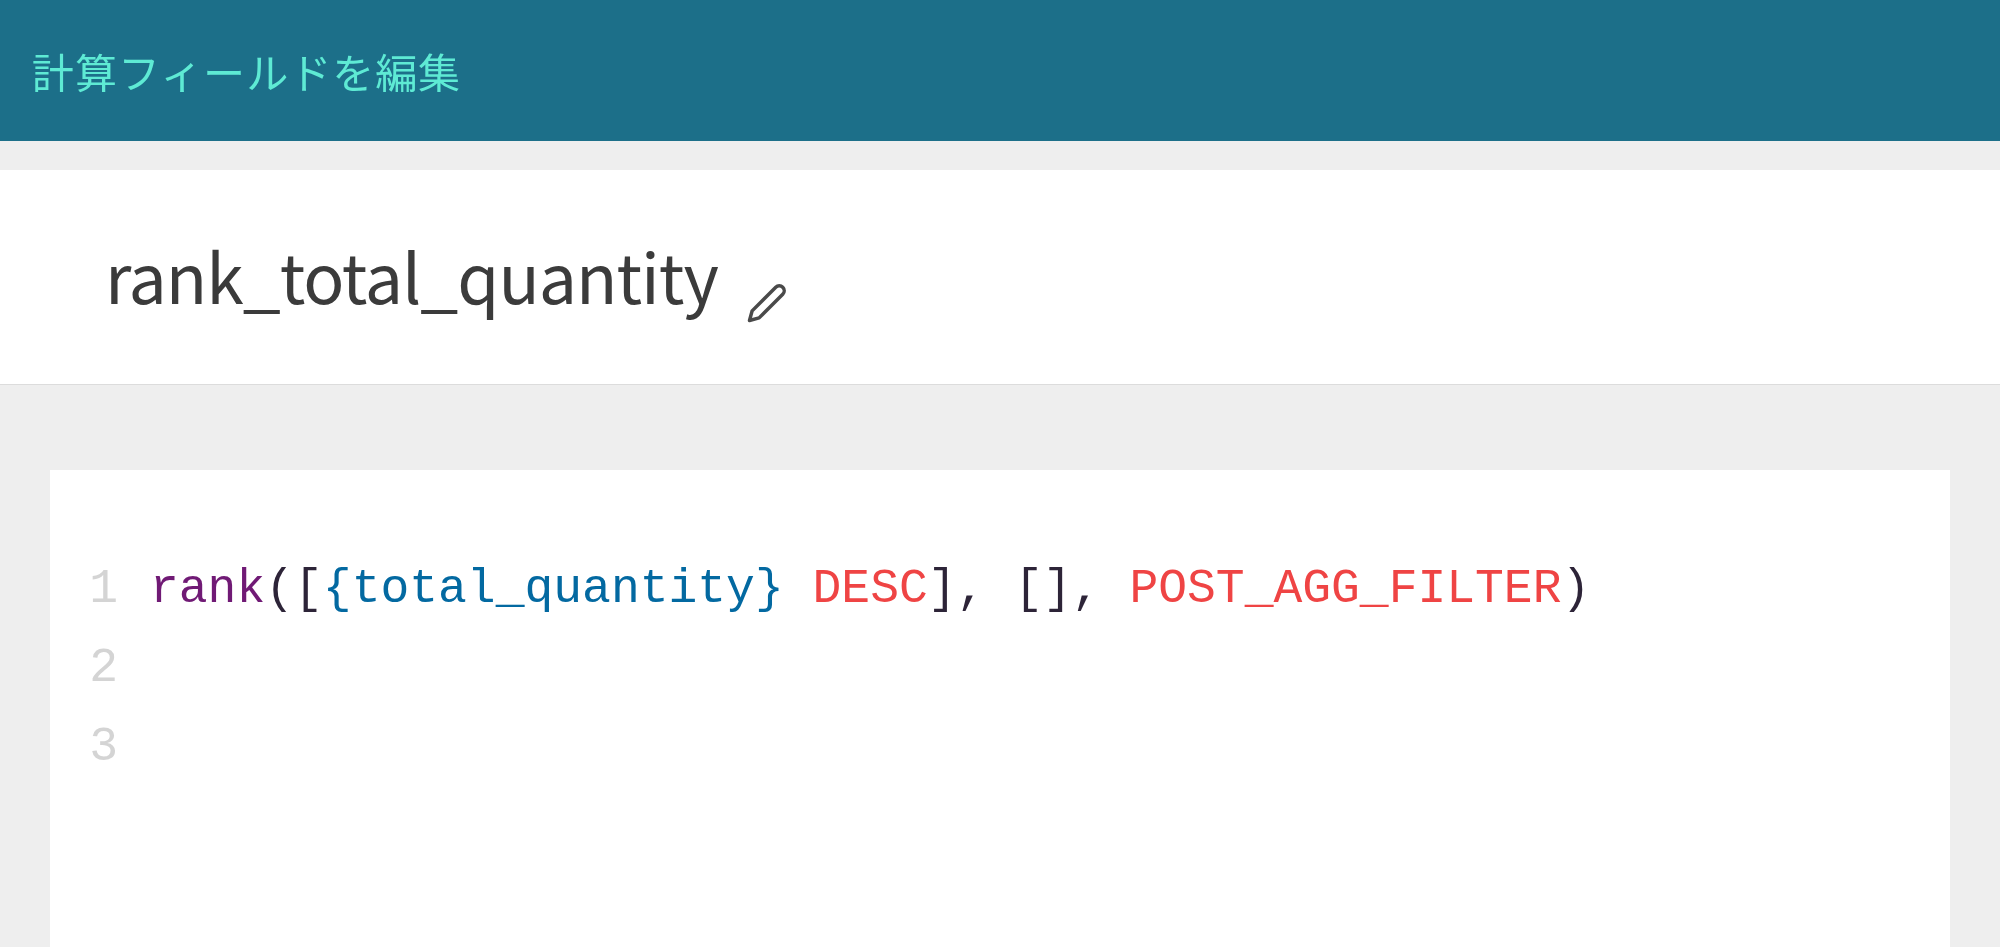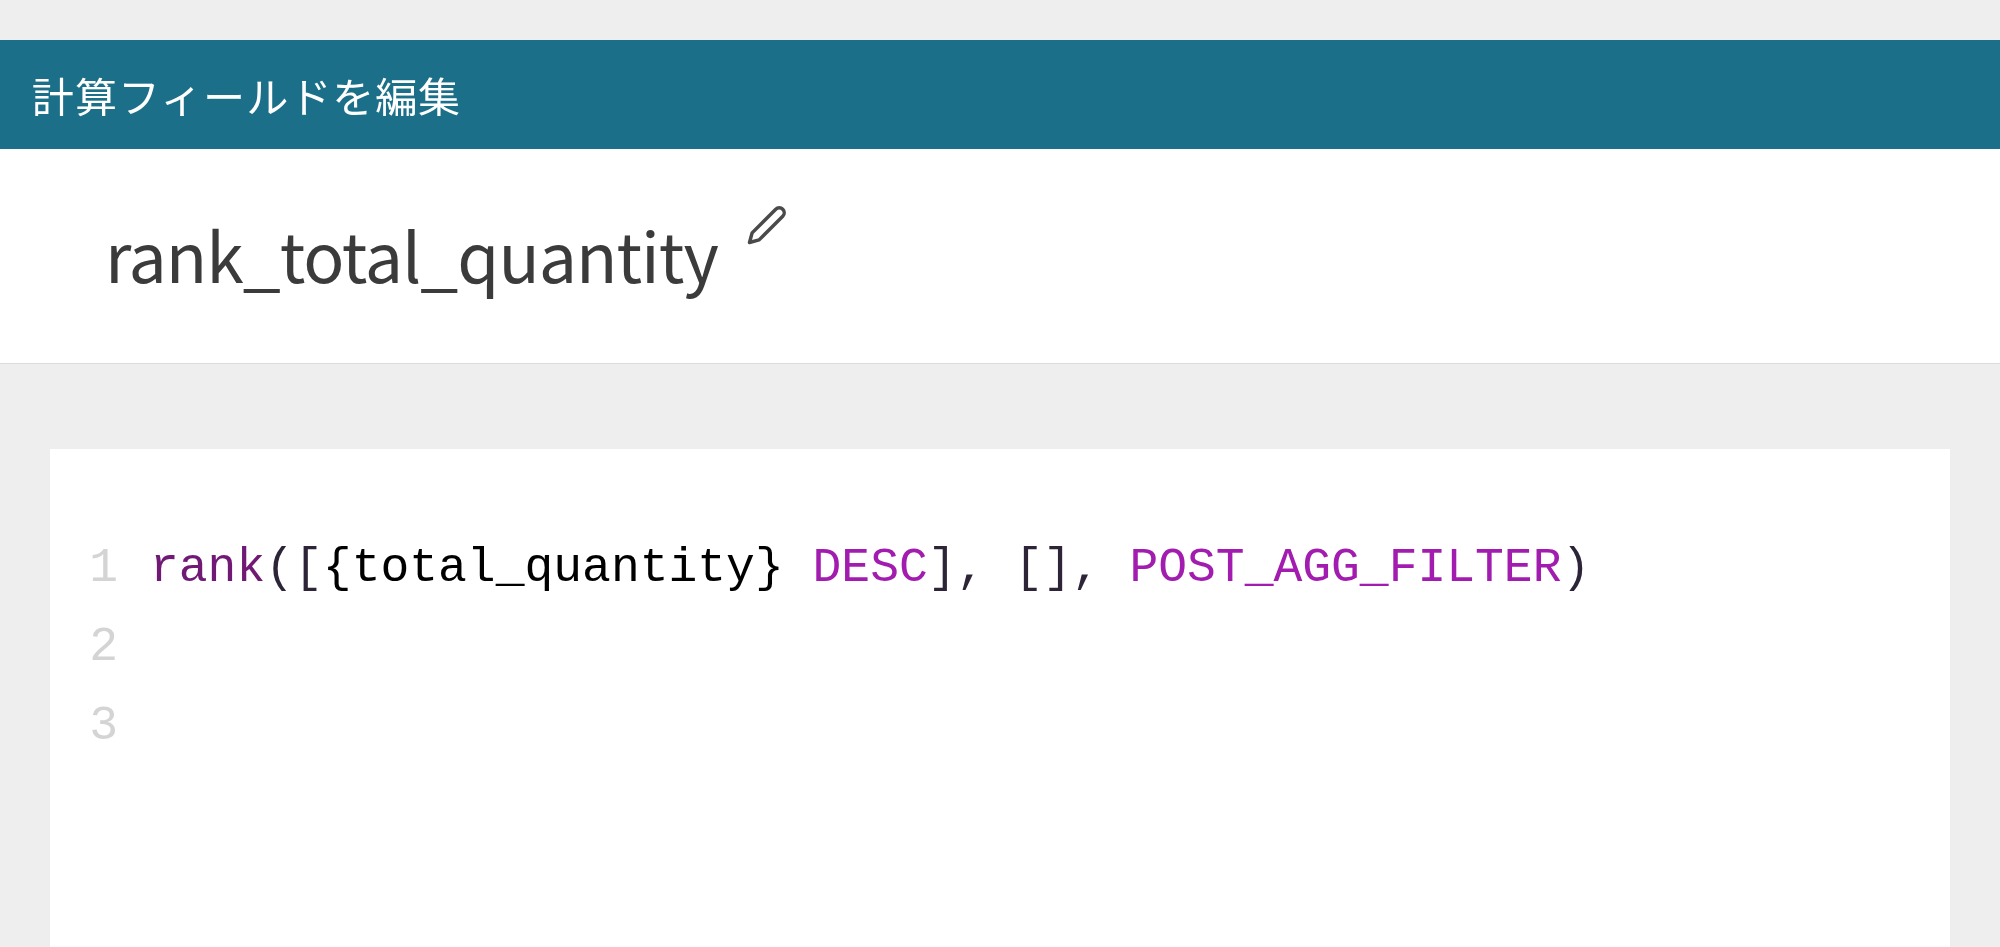--- a/index.html
+++ b/index.html
@@ -5,34 +5,34 @@
     * { margin: 0; padding: 0; box-sizing: border-box; }
     body {
       font-family: "Hiragino Kaku Gothic ProN", "Noto Sans JP", "Meiryo", -apple-system, BlinkMacSystemFont, "Segoe UI", sans-serif;
       width: 2000px;
       height: 947px;
       background: #eeeeee;
       overflow: hidden;
     }
     .header-bar {
       background: #1c6f89;
-      color: #ffffff;
-      padding: 24px 32px;
+      color: #5eead4;
+      padding: 40px 32px;
       font-size: 42px;
       font-weight: 400;
       letter-spacing: 1px;
-      margin-top: 40px;
     }
     .field-name-section {
       background: #ffffff;
       padding: 55px 40px 60px 105px;
       display: flex;
-      align-items: flex-start;
+      align-items: flex-end;
       gap: 28px;
       border-bottom: 1px solid #dcdcdc;
+      margin-top: 29px;
     }
     .field-name {
       font-size: 68px;
       font-weight: 400;
       color: #3b3b3b;
       letter-spacing: -1px;
     }
     .edit-icon {
       width: 42px;
       height: 42px;
@@ -62,22 +62,22 @@
       text-align: right;
       padding-right: 32px;
       user-select: none;
       flex-shrink: 0;
     }
     .code-content {
       color: #2d2438;
     }
     .tok-func { color: #701a75; }
     .tok-bracket { color: #2d2438; }
-    .tok-field { color: #000000; }
-    .tok-keyword { color: #a21caf; }
+    .tok-field { color: #0369a1; }
+    .tok-keyword { color: #ef4444; }
     .tok-punct { color: #2d2438; }
   </style>
 </head>
 <body>
 
 <div class="header-bar">
   <span>計算フィールドを編集</span>
 </div>
 
 <div class="field-name-section">

